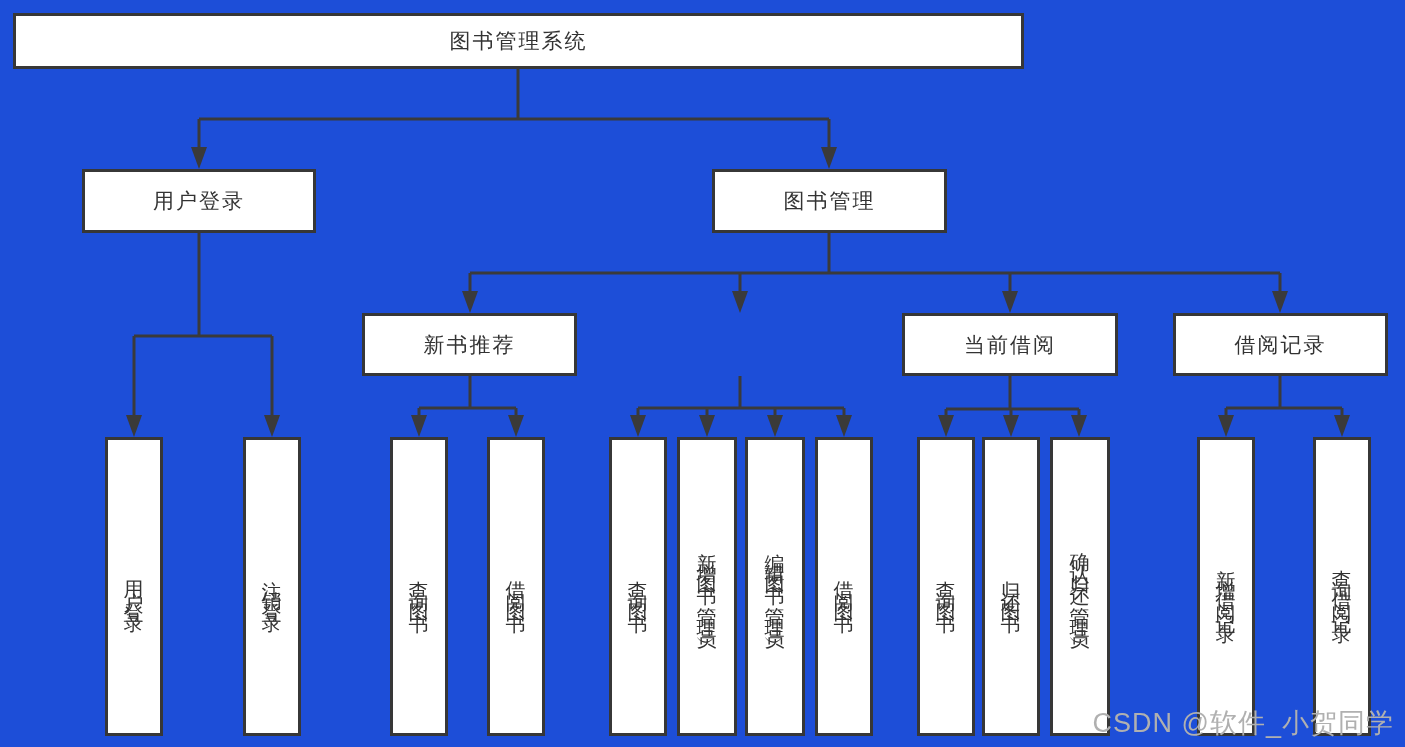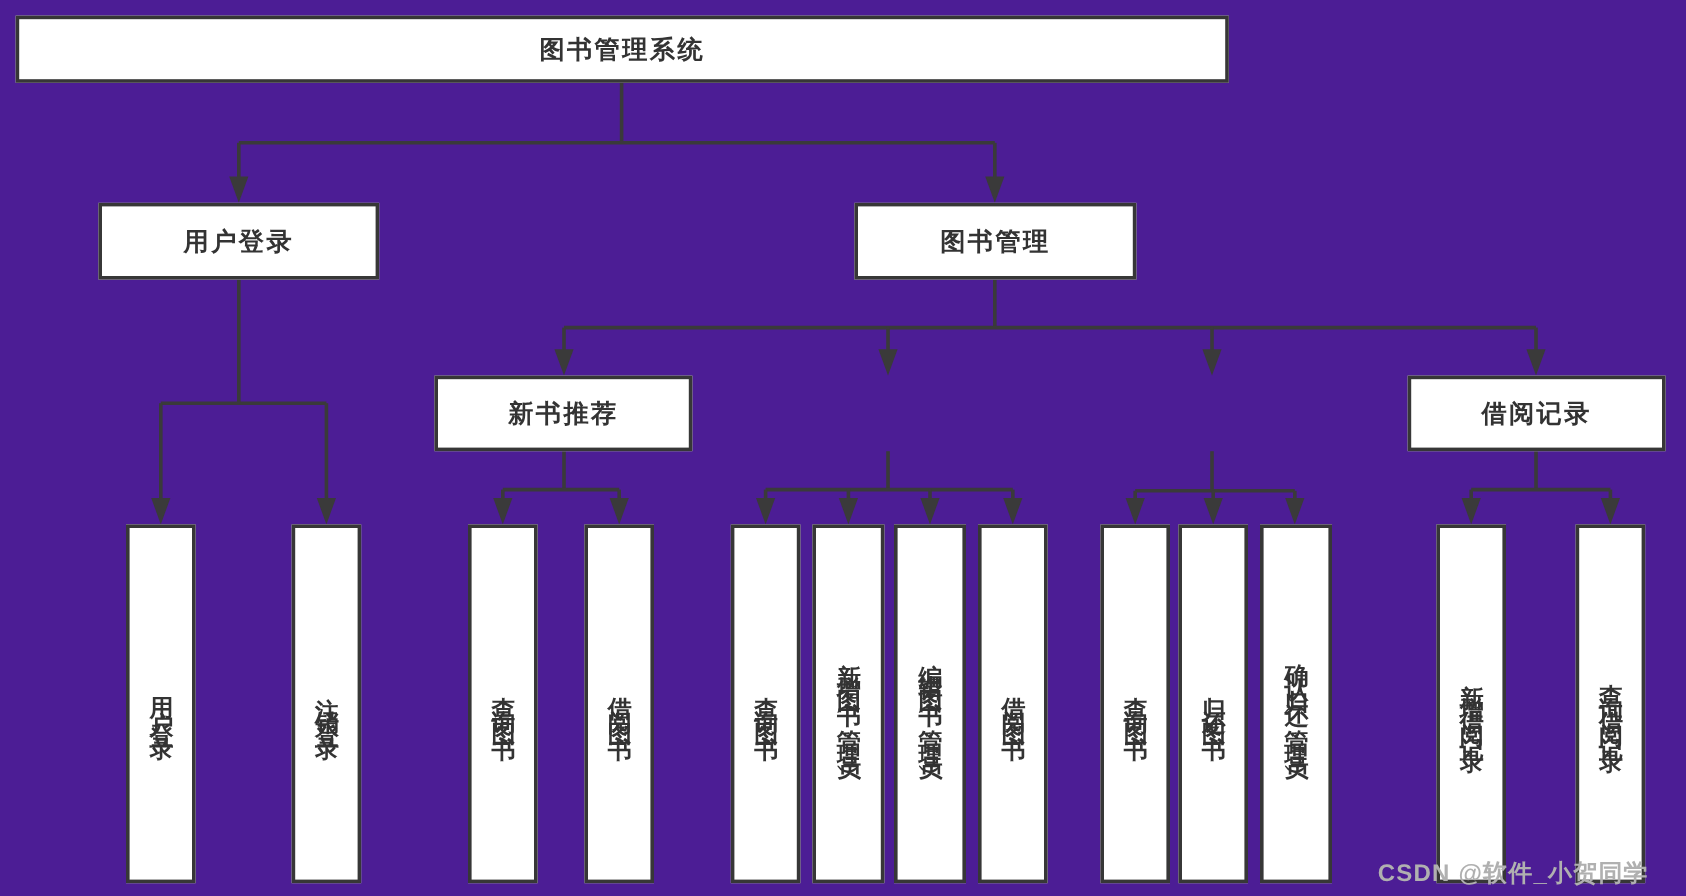--- a/index.html
+++ b/index.html
@@ -1,18 +1,18 @@
 <!DOCTYPE html>
 <html><head>
 <meta charset="utf-8">
 <style>
   html,body{margin:0;padding:0;background:#ffffff;}
   .canvas{
-    position:relative;width:1405px;height:747px;background:#4c1d95;overflow:hidden;
-    font-family:"Liberation Sans","DejaVu Sans",sans-serif;color:#333333;font-weight:bold;
+    position:relative;width:1405px;height:747px;background:#1d4ed8;overflow:hidden;
+    font-family:"Liberation Sans","DejaVu Sans",sans-serif;color:#333333;
   }
   .wires{position:absolute;left:0;top:0;width:1405px;height:747px;}
   .wires line{stroke:#3a3a3a;stroke-width:3;}
   .wires polygon{fill:#3a3a3a;stroke:none;}
   .node{
     position:absolute;background:#ffffff;border:3px solid #373737;box-sizing:border-box;
     display:flex;align-items:center;justify-content:center;
   }
   .node.h{font-size:21px;letter-spacing:2px;white-space:nowrap;}
   .node.v .label{
@@ -35,21 +35,21 @@
   #l-c1{left:609px; top:437px;width:58px;height:299px;}
   #l-c2{left:677px; top:437px;width:60px;height:299px;}
   #l-c3{left:745px; top:437px;width:60px;height:299px;}
   #l-c4{left:815px; top:437px;width:58px;height:299px;}
   #l-d1{left:917px; top:437px;width:58px;height:299px;}
   #l-d2{left:982px; top:437px;width:58px;height:299px;}
   #l-d3{left:1050px;top:437px;width:60px;height:299px;}
   #l-e1{left:1197px;top:437px;width:58px;height:299px;}
   #l-e2{left:1313px;top:437px;width:58px;height:299px;}
   .watermark{
-    position:absolute;right:31px;bottom:6px;font-size:20px;color:#b0b0b0;
+    position:absolute;right:11px;bottom:6px;font-size:27px;color:#b0b0b0;
     letter-spacing:1px;white-space:nowrap;z-index:5;
   }
 </style>
 </head>
 <body>
 
 <div class="canvas">
 
   <svg class="wires" viewBox="0 0 1405 747" aria-hidden="true">
     <g>
@@ -133,20 +133,23 @@
   <div class="node h" id="n-login">
     <span class="label">用户登录</span>
   </div>
   <div class="node h" id="n-mgmt">
     <span class="label">图书管理</span>
   </div>
 
   <div class="node h" id="n-rec">
     <span class="label">新书推荐</span>
   </div>
+  <div class="node h" id="n-current">
+    <span class="label">当前借阅</span>
+  </div>
   <div class="node h" id="n-records">
     <span class="label">借阅记录</span>
   </div>
 
   <div class="node v" id="l-a1">
     <span class="label">用户登录</span>
   </div>
   <div class="node v" id="l-a2">
     <span class="label">注销登录</span>
   </div>

